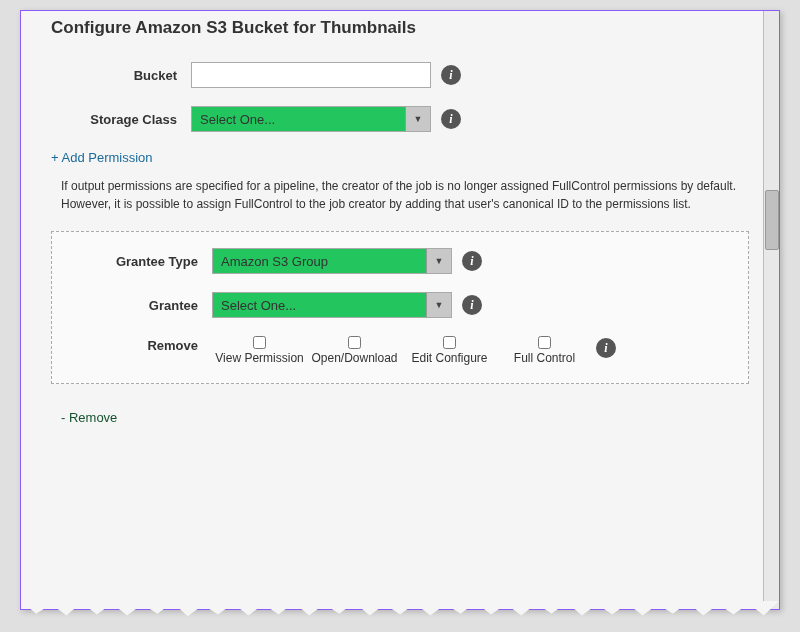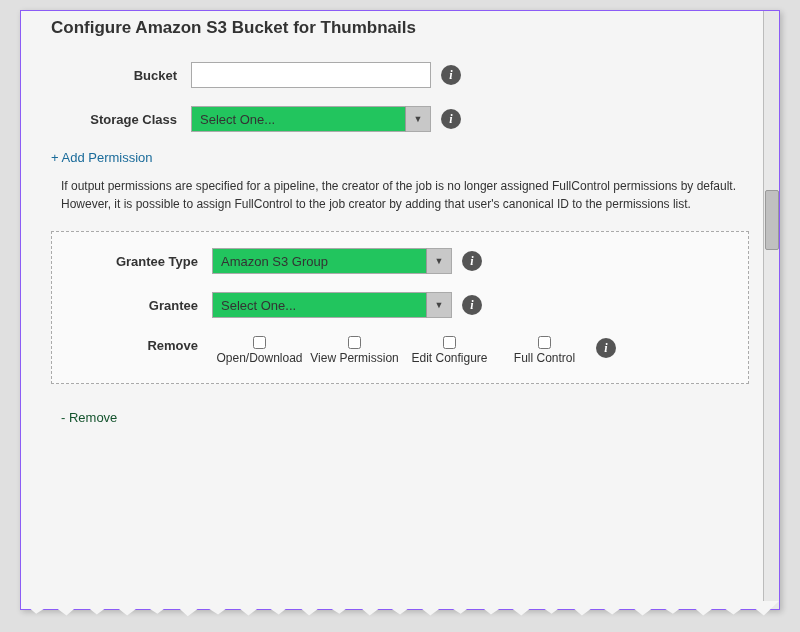--- a/index.html
+++ b/index.html
@@ -277,26 +277,26 @@
           <div class="select-arrow"></div>
         </div>
         <div class="info-icon">i</div>
       </div>
     </div>
 
     <div class="access-row">
       <div class="access-label">Remove</div>
       <div class="checkboxes-wrap">
         <div class="checkbox-item">
+          <input type="checkbox" id="cb_view" style="">
+          <label class="checkbox-label" for="cb_view">View Permission</label>
+        </div>
+        <div class="checkbox-item">
           <input type="checkbox" id="cb_open" style="">
           <label class="checkbox-label" for="cb_open">Open/Download</label>
-        </div>
-        <div class="checkbox-item">
-          <input type="checkbox" id="cb_view" style="">
-          <label class="checkbox-label" for="cb_view">View Permission</label>
         </div>
         <div class="checkbox-item">
           <input type="checkbox" id="cb_edit" style="">
           <label class="checkbox-label" for="cb_edit">Edit Configure</label>
         </div>
         <div class="checkbox-item">
           <input type="checkbox" id="cb_full" style="">
           <label class="checkbox-label" for="cb_full">Full Control</label>
         </div>
         <div style="display:flex;align-items:center;padding-left:4px;padding-top:2px;">

